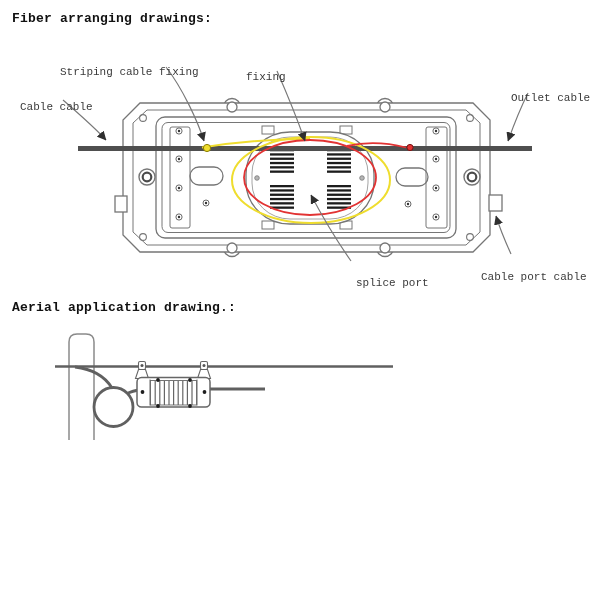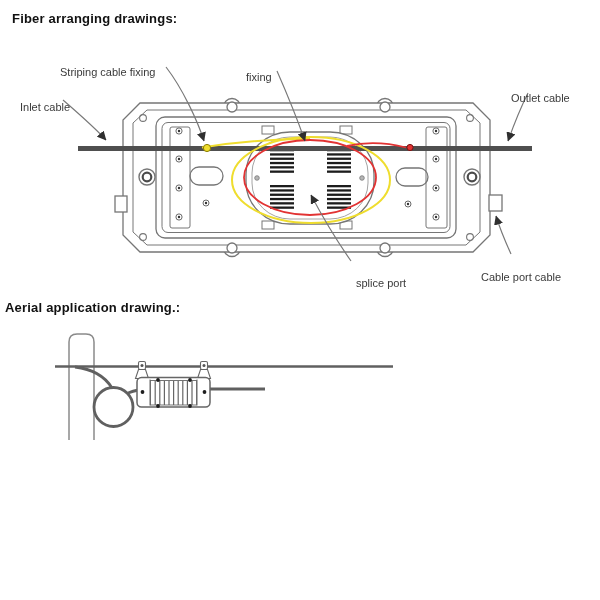--- a/index.html
+++ b/index.html
@@ -1,22 +1,22 @@
 <!DOCTYPE html>
 <html><head>
 <meta charset="utf-8">
 <style>
   html,body{margin:0;padding:0;background:#ffffff;}
   .page{position:relative;width:600px;height:440px;background:#fff;overflow:hidden;
-        font-family:Liberation Sans, sans-serif;}
+        font-family:Liberation Mono, monospace;}
   svg.art{position:absolute;left:0;top:0;width:600px;height:600px;}
   .title{position:absolute;font-size:13px;font-weight:bold;color:#111;white-space:nowrap;
          letter-spacing:0.2px;}
   .title.t1{left:12px;top:11px;}
-  .title.t2{left:5px;top:300px;text-align:center;}
+  .title.t2{left:12px;top:300px;text-align:center;}
   .label{position:absolute;font-size:11px;color:#3a3a3a;white-space:nowrap;margin-top:16px;}
   .lbl-inlet{left:20px;top:85px;}
   .lbl-striping{left:60px;top:50px;}
   .lbl-splice{left:246px;top:55px;}
   .lbl-outlet{left:511px;top:76px;text-align:center;}
   .lbl-tray{left:356px;top:261px;}
   .lbl-plug{left:481px;top:255px;}
   .ground-hatch{position:absolute;left:31px;top:543px;width:364px;height:28px;
     border-top:1.6px solid #9a9a9a;
     background:repeating-linear-gradient(118deg,#8f8f8f 0px,#8f8f8f 1.3px,transparent 1.3px,transparent 9px);}
@@ -215,19 +215,19 @@
         </g>
       </g>
     </g>
   </svg>
 
   <div class="ground-hatch"></div>
 
   <div class="title t1">Fiber arranging drawings:</div>
   <div class="label lbl-striping">Striping cable fixing</div>
   <div class="label lbl-splice">fixing</div>
-  <div class="label lbl-inlet">Inlet cable</div>
+  <div class="label lbl-inlet">Cable cable</div>
   <div class="label lbl-outlet">Outlet cable</div>
   <div class="label lbl-tray">splice port</div>
   <div class="label lbl-plug">Cable port cable</div>
   <div class="title t2">Aerial application drawing.:</div>
 
 </div>
 
 </body></html>

